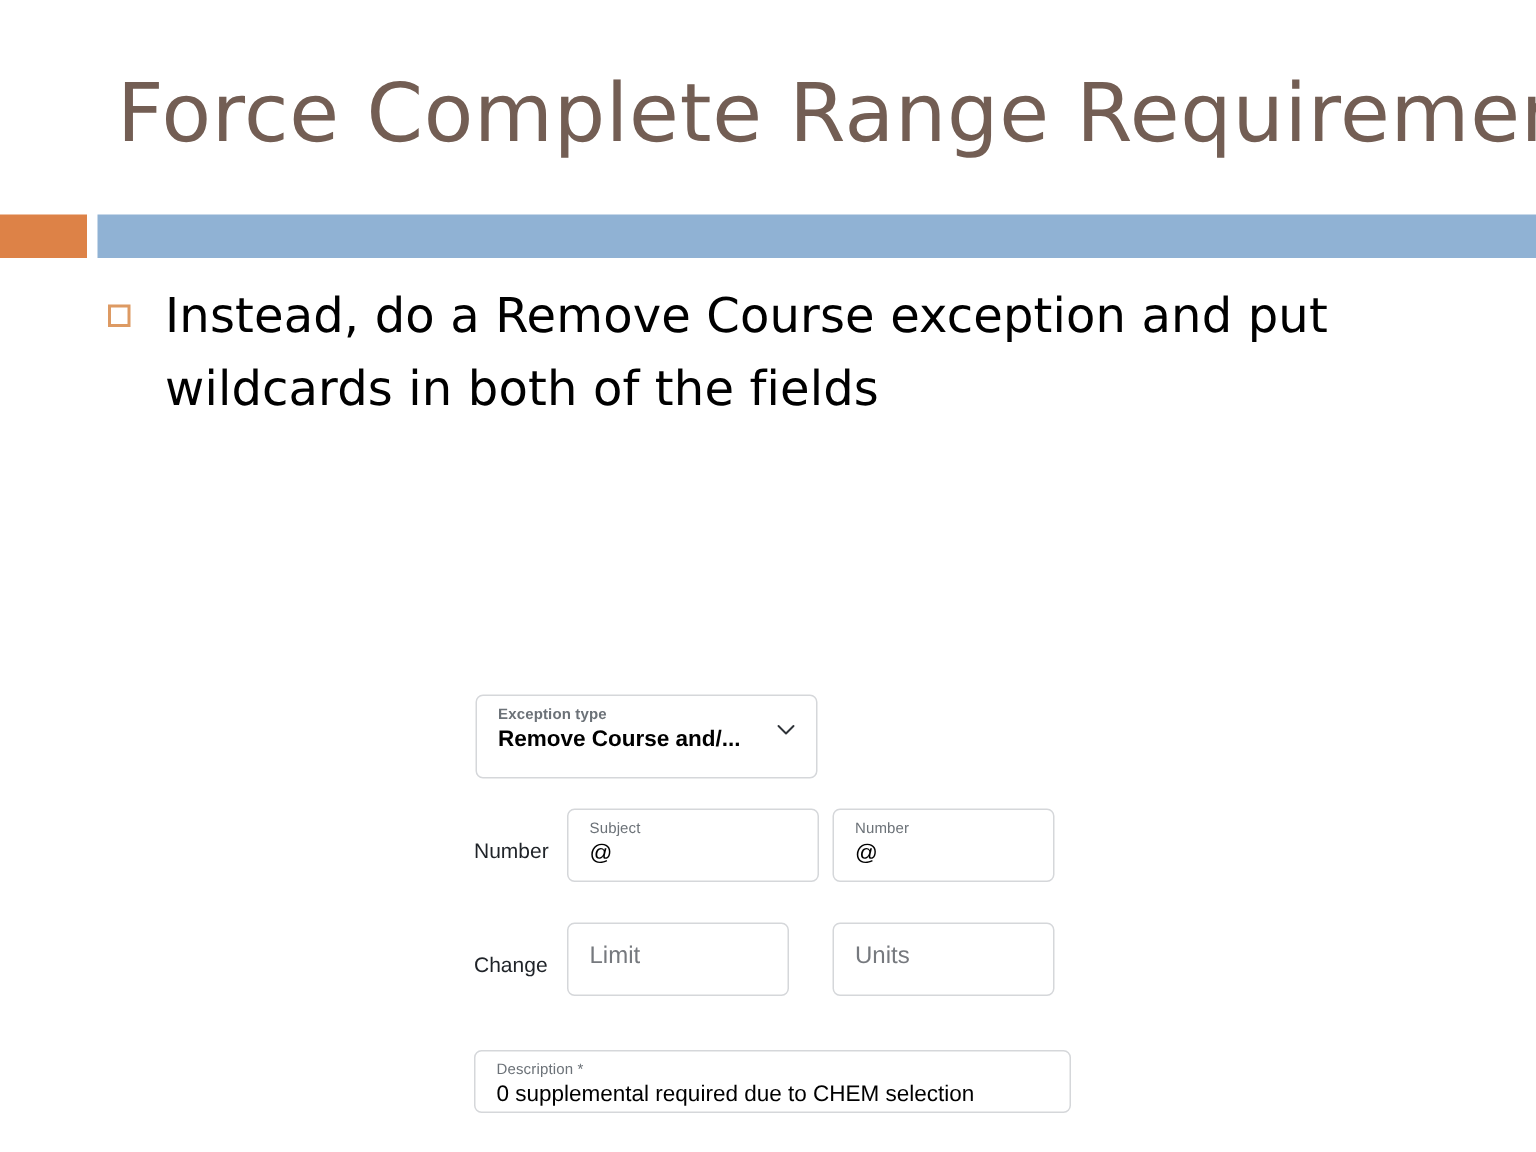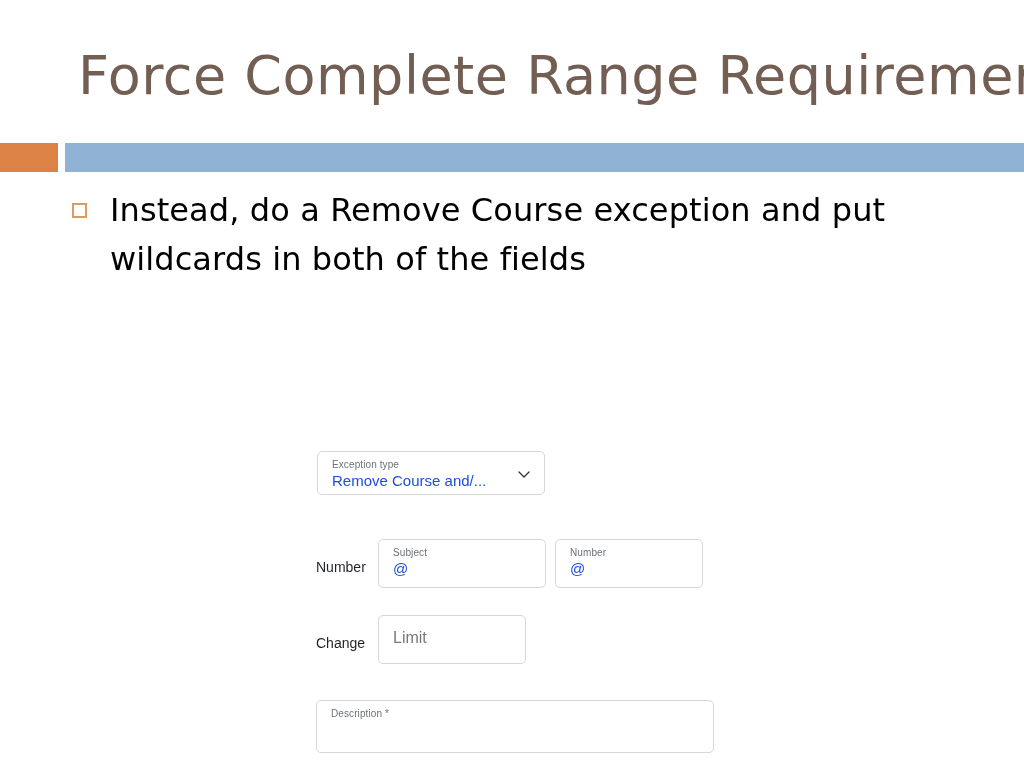--- a/index.html
+++ b/index.html
@@ -111,21 +111,21 @@
     font-size: 10px;
     color: #6C7278;
     letter-spacing: 0.1px;
     white-space: nowrap;
   }
   .field-value {
     position: absolute;
     left: 14px;
     top: 20px;
     font-size: 15px;
-    color: #1d4ed8;
+    color: #000000;
     white-space: nowrap;
   }
   .field-placeholder {
     position: absolute;
     left: 14px;
     top: 13px;
     font-size: 16px;
     color: #76797E;
     white-space: nowrap;
   }
@@ -136,32 +136,32 @@
   }
   .chevron-icon svg { display: block; }
   .row-label {
     position: absolute;
     font-size: 14px;
     color: #1F2328;
     white-space: nowrap;
   }
 
   
-  #exception-type-field { left: 1px;  top: 4px;   width: 228px; height: 44px; }
+  #exception-type-field { left: 1px;  top: 16px;   width: 228px; height: 56px; font-weight: bold; }
   #exception-type-chevron { left: 198px; top: 14px; }
 
   #remove-row-label { left: 0px;  top: 112px; }
   #subject-field    { left: 62px; top: 92px;  width: 168px; height: 49px; }
   #number-field     { left: 239px;top: 92px;  width: 148px; height: 49px; }
 
   #change-row-label { left: 0px;  top: 188px; }
   #limit-field      { left: 62px; top: 168px; width: 148px; height: 49px; padding-left: 12px; }
   #units-field      { left: 239px;top: 168px; width: 148px; height: 49px; }
 
-  #description-field { left: 0px; top: 253px; width: 398px; height: 53px; }
+  #description-field { left: 0px; top: 253px; width: 398px; height: 42px; }
 </style>
 </head>
 <body>
 
 <div id="slide-title">Force Complete Range Requirement</div>
 
 <div id="divider-band">
   <div id="divider-accent-block"></div>
   <div id="divider-bar"></div>
 </div>
@@ -199,18 +199,23 @@
     <span class="field-label">Number</span>
     <span class="field-value">@</span>
   </div>
 
   <span class="row-label" id="change-row-label">Change</span>
 
   <div class="field-box" id="limit-field">
     <span class="field-placeholder">Limit</span>
   </div>
 
+  <div class="field-box" id="units-field">
+    <span class="field-placeholder">Units</span>
+
+  </div>
 
   <div class="field-box" id="description-field">
     <span class="field-label">Description *</span>
+    <span class="field-value">0 supplemental required due to CHEM selection</span>
   </div>
 
 </div>
 
 </body></html>

